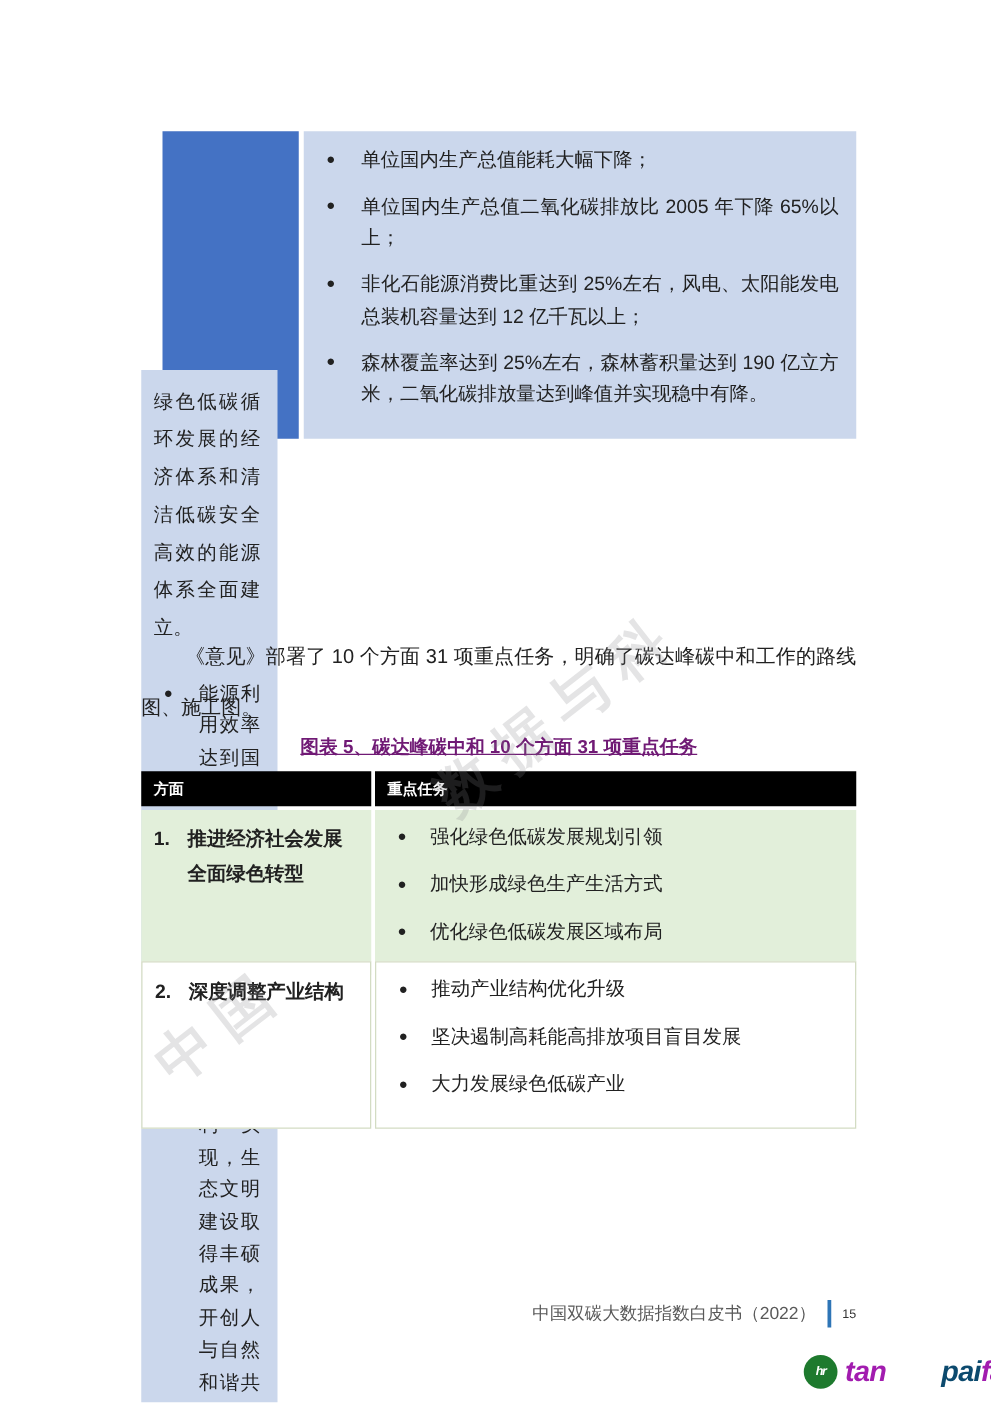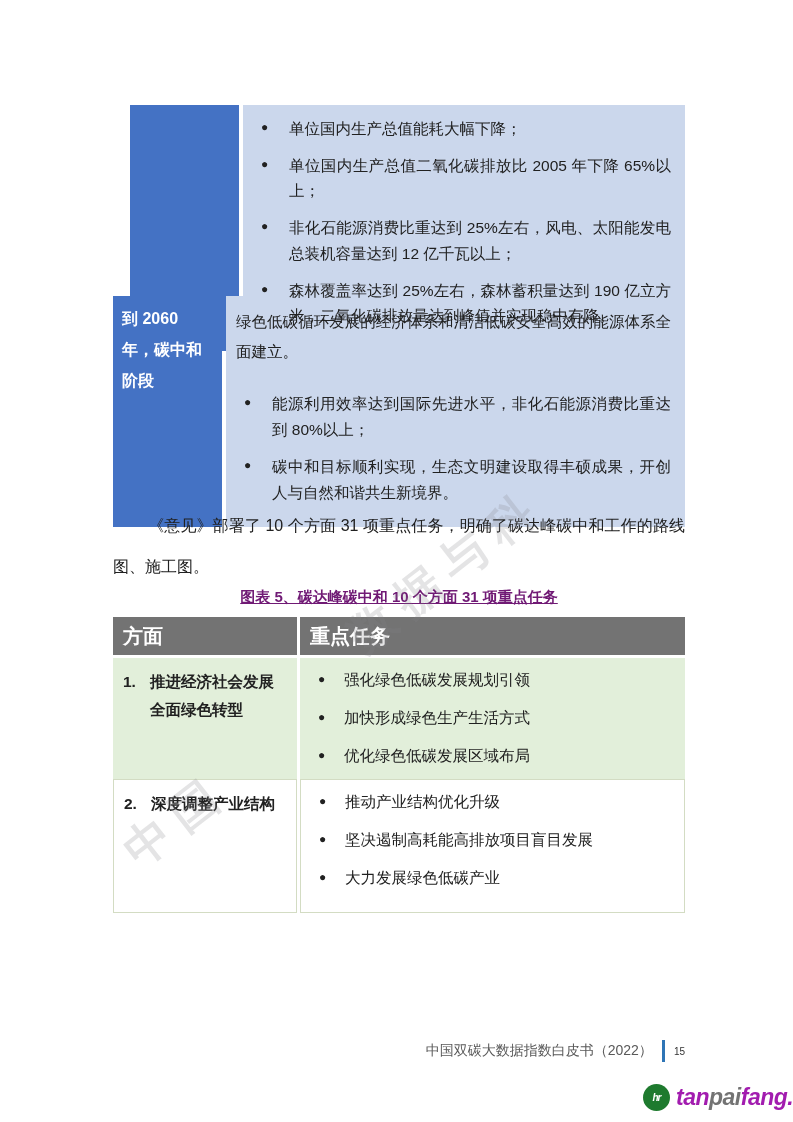--- a/index.html
+++ b/index.html
@@ -74,22 +74,22 @@
     text-align:center; font-weight:bold; font-size:15px; color:#701a75;
     z-index:1;
     text-decoration:underline;
   }
 
   
   .gtable { position:absolute; left:113px; top:617px; width:572px; z-index:1; }
   .grow { display:grid; grid-template-columns:184px 1fr; column-gap:3px; }
   .grow + .grow { margin-top:3px; }
   .ghead-cell {
-    background:#737373; color:#ffffff;
-    font-weight:bold; font-size:20px;
+    background:#000000; color:#ffffff;
+    font-weight:bold; font-size:12px;
     padding:6px 10px 5px 10px;
   }
   .gcell { padding:10px 10px 8px 10px; font-size:15.5px; }
   .grow-odd  .gcell { background:#E2EFDA; }
   .grow-even .gcell { background:#ffffff; border:1px solid #d3dcc3; }
   .grow1 { height:118px; }
   .grow2 { height:116px; }
   .aspect-cell { display:flex; gap:9px; font-weight:bold; line-height:1.8; }
   .aspect-num { flex:0 0 18px; }
   .gtable ul.bul li { margin-bottom:14px; line-height:1.55; padding-left:34px; }
@@ -113,21 +113,21 @@
   .logo-icon {
     width:27px; height:27px; border-radius:50%;
     background:#1E7A2E; color:#ffffff;
     font-weight:bold; font-style:italic; font-size:10px;
     display:flex; align-items:center; justify-content:center;
     letter-spacing:-1px;
     margin-left:47px;
   }
   .logo-text { font-weight:bold; font-style:italic; font-size:23px; letter-spacing:-0.5px; white-space:nowrap; }
   .logo-green { color:#a21caf; }
-  .logo-blue  { color:#737373; }
+  .logo-blue  { color:#0c4a6e;padding-left:44px; }
 </style>
 </head>
 <body>
 
 <div class="page">
 
   <div class="wm wm-center">数据与科</div>
   <div class="wm wm-left">中国</div>
 
   <div class="btable">
@@ -136,21 +136,20 @@
       <div class="bright">
         <ul class="bul">
           <li>单位国内生产总值能耗大幅下降；</li>
           <li>单位国内生产总值二氧化碳排放比 2005 年下降 65%以上；</li>
           <li>非化石能源消费比重达到 25%左右，风电、太阳能发电总装机容量达到 12 亿千瓦以上；</li>
           <li>森林覆盖率达到 25%左右，森林蓄积量达到 190 亿立方米，二氧化碳排放量达到峰值并实现稳中有降。</li>
         </ul>
       </div>
     </div>
     <div class="brow brow2">
-      <div class="bleft">到 2060 年，碳中和阶段</div>
       <div class="bright">
         <div class="intro">绿色低碳循环发展的经济体系和清洁低碳安全高效的能源体系全面建立。</div>
         <ul class="bul">
           <li>能源利用效率达到国际先进水平，非化石能源消费比重达到 80%以上；</li>
           <li>碳中和目标顺利实现，生态文明建设取得丰硕成果，开创人与自然和谐共生新境界。</li>
         </ul>
       </div>
     </div>
   </div>
 

